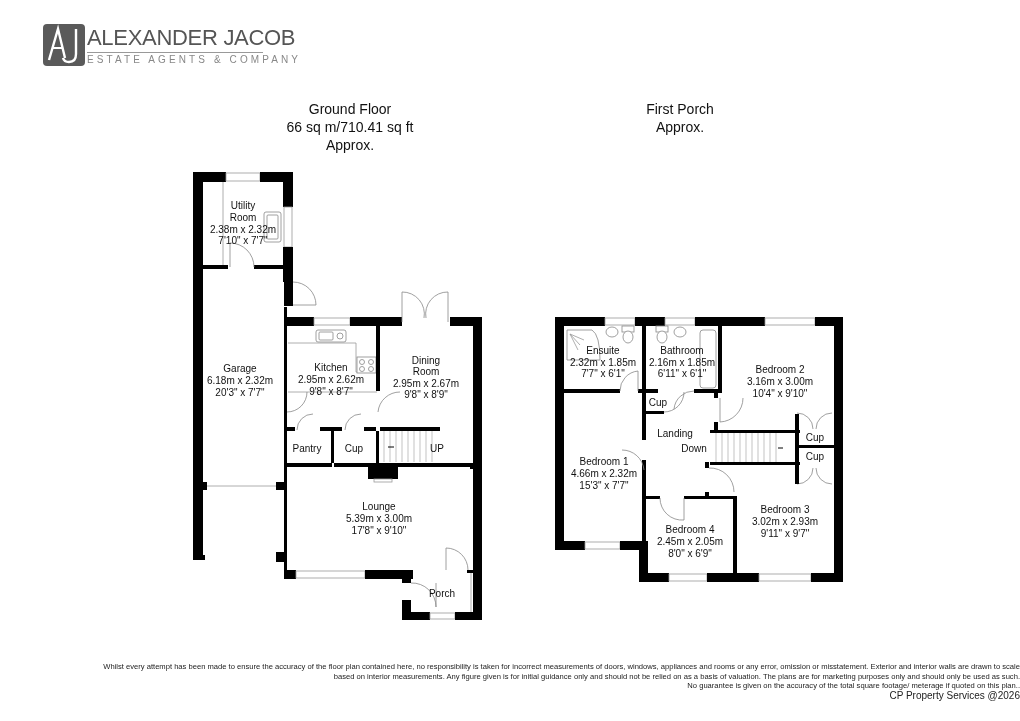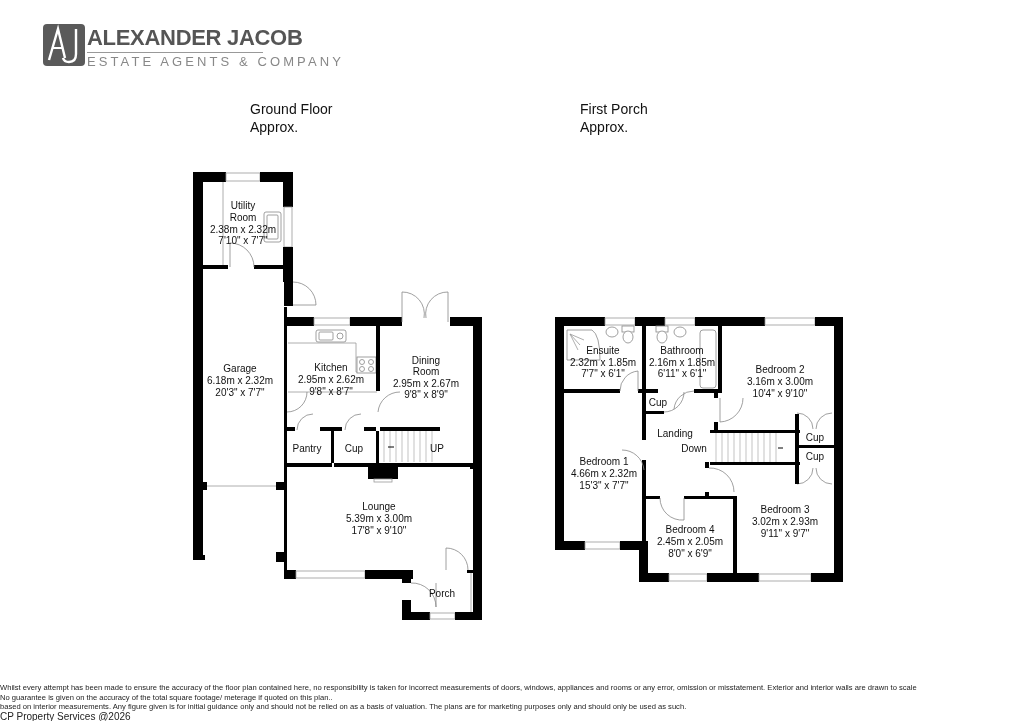--- a/index.html
+++ b/index.html
@@ -1,28 +1,28 @@
 <!DOCTYPE html>
 <html><head>
 <meta charset="utf-8">
 <style>
   html, body { margin: 0; padding: 0; background: #ffffff; }
   body { width: 1020px; height: 721px; position: relative; overflow: hidden; font-family: "Liberation Sans", sans-serif; color: #111; }
   .logo { position: absolute; left: 43px; top: 24px; width: 230px; height: 44px; }
   .logo-box { position: absolute; left: 0; top: 0; width: 42px; height: 42px; background: #5a5a5a; border-radius: 4px; }
   .logo-box svg { position: absolute; left: 0; top: 0; }
-  .logo-name { position: absolute; left: 44px; top: 1px; font-size: 22px; font-weight: bold; color: #555; letter-spacing: -0.3px; white-space: nowrap; }
+  .logo-name { position: absolute; left: 44px; top: 1px; font-size: 22px; font-weight: normal; color: #555; letter-spacing: -0.3px; white-space: nowrap; }
   .logo-rule { position: absolute; left: 44px; top: 28px; width: 176px; height: 1px; background: #999; }
-  .logo-sub { position: absolute; left: 44px; top: 30px; font-size: 13px; color: #888; letter-spacing: 3.1px; white-space: nowrap; }
-  .floor-title { position: absolute; font-size: 14px; line-height: 18px; color: #111; }
+  .logo-sub { position: absolute; left: 44px; top: 30px; font-size: 10px; color: #888; letter-spacing: 3.1px; white-space: nowrap; }
+  .floor-title { position: absolute; text-align: center; font-size: 14px; line-height: 18px; color: #111; }
   .floor-title div { white-space: nowrap; }
   #gf-title { left: 250px; top: 100px; width: 200px; }
   #ff-title { left: 580px; top: 100px; width: 200px; }
   svg.plan { position: absolute; left: 0; top: 0; }
-  .disclaimer { position: absolute; left: 0; top: 662px; width: 1020px; text-align: left; font-size: 7.6px; line-height: 9.6px; color: #222; margin-top: 21px; }
+  .disclaimer { position: absolute; left: 0; top: 662px; width: 1020px; text-align: right; font-size: 7.6px; line-height: 9.6px; color: #222; }
   .disclaimer .credit { font-size: 10px; }
   .room-label { font-family: "Liberation Sans", sans-serif; font-size: 10px; fill: #111; text-anchor: middle; }
 </style>
 </head>
 <body>
 
 <div class="logo">
   <div class="logo-box">
     <svg width="42" height="42" viewBox="0 0 42 42">
       <polyline points="6,36 15,5 22,34" fill="none" stroke="#fff" stroke-width="2.4"></polyline>
@@ -30,20 +30,21 @@
       <path d="M33 5 L33 30 Q33 38 26 38 Q21 38 20 34" fill="none" stroke="#fff" stroke-width="2.4"></path>
     </svg>
   </div>
   <div class="logo-name">ALEXANDER JACOB</div>
   <div class="logo-rule"></div>
   <div class="logo-sub">ESTATE AGENTS &amp; COMPANY</div>
 </div>
 
 <div class="floor-title" id="gf-title">
   <div>Ground Floor</div>
+  <div>66 sq m/710.41 sq ft</div>
   <div>Approx.</div>
 </div>
 <div class="floor-title" id="ff-title">
   <div>First Porch</div>
   <div>Approx.</div>
 </div>
 
 <svg class="plan" width="1020" height="721" viewBox="0 0 1020 721">
   <defs>
     <style>
@@ -309,16 +310,16 @@
     <text class="room-label" x="690" y="557">8'0" x 6'9"</text>
 
     <text class="room-label" x="785" y="513">Bedroom 3</text>
     <text class="room-label" x="785" y="525">3.02m x 2.93m</text>
     <text class="room-label" x="785" y="537">9'11" x 9'7"</text>
   </g>
 </svg>
 
 <div class="disclaimer">
   <div>Whilst every attempt has been made to ensure the accuracy of the floor plan contained here, no responsibility is taken for incorrect measurements of doors, windows, appliances and rooms or any error, omission or misstatement. Exterior and interior walls are drawn to scale</div>
+  <div>based on interior measurements. Any figure given is for initial guidance only and should not be relied on as a basis of valuation. The plans are for marketing purposes only and should only be used as such.</div>
   <div>No guarantee is given on the accuracy of the total square footage/ meterage if quoted on this plan..</div>
-  <div>based on interior measurements. Any figure given is for initial guidance only and should not be relied on as a basis of valuation. The plans are for marketing purposes only and should only be used as such.</div>
   <div class="credit">CP Property Services @2026</div>
 </div>
 
 </body></html>

